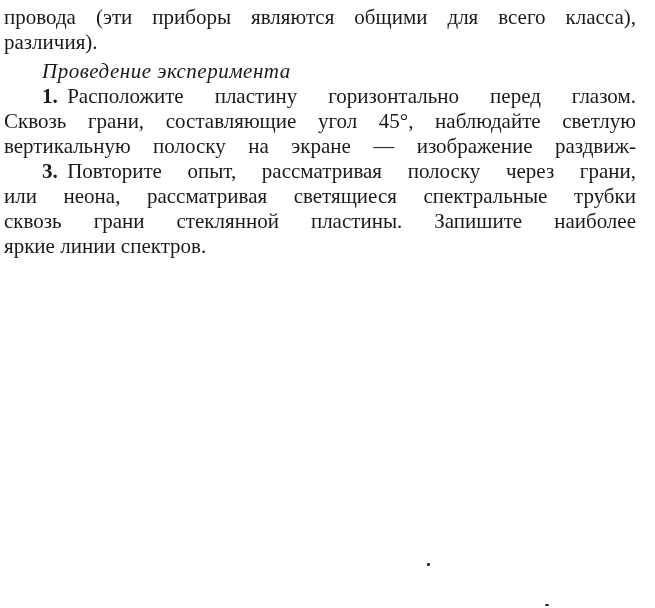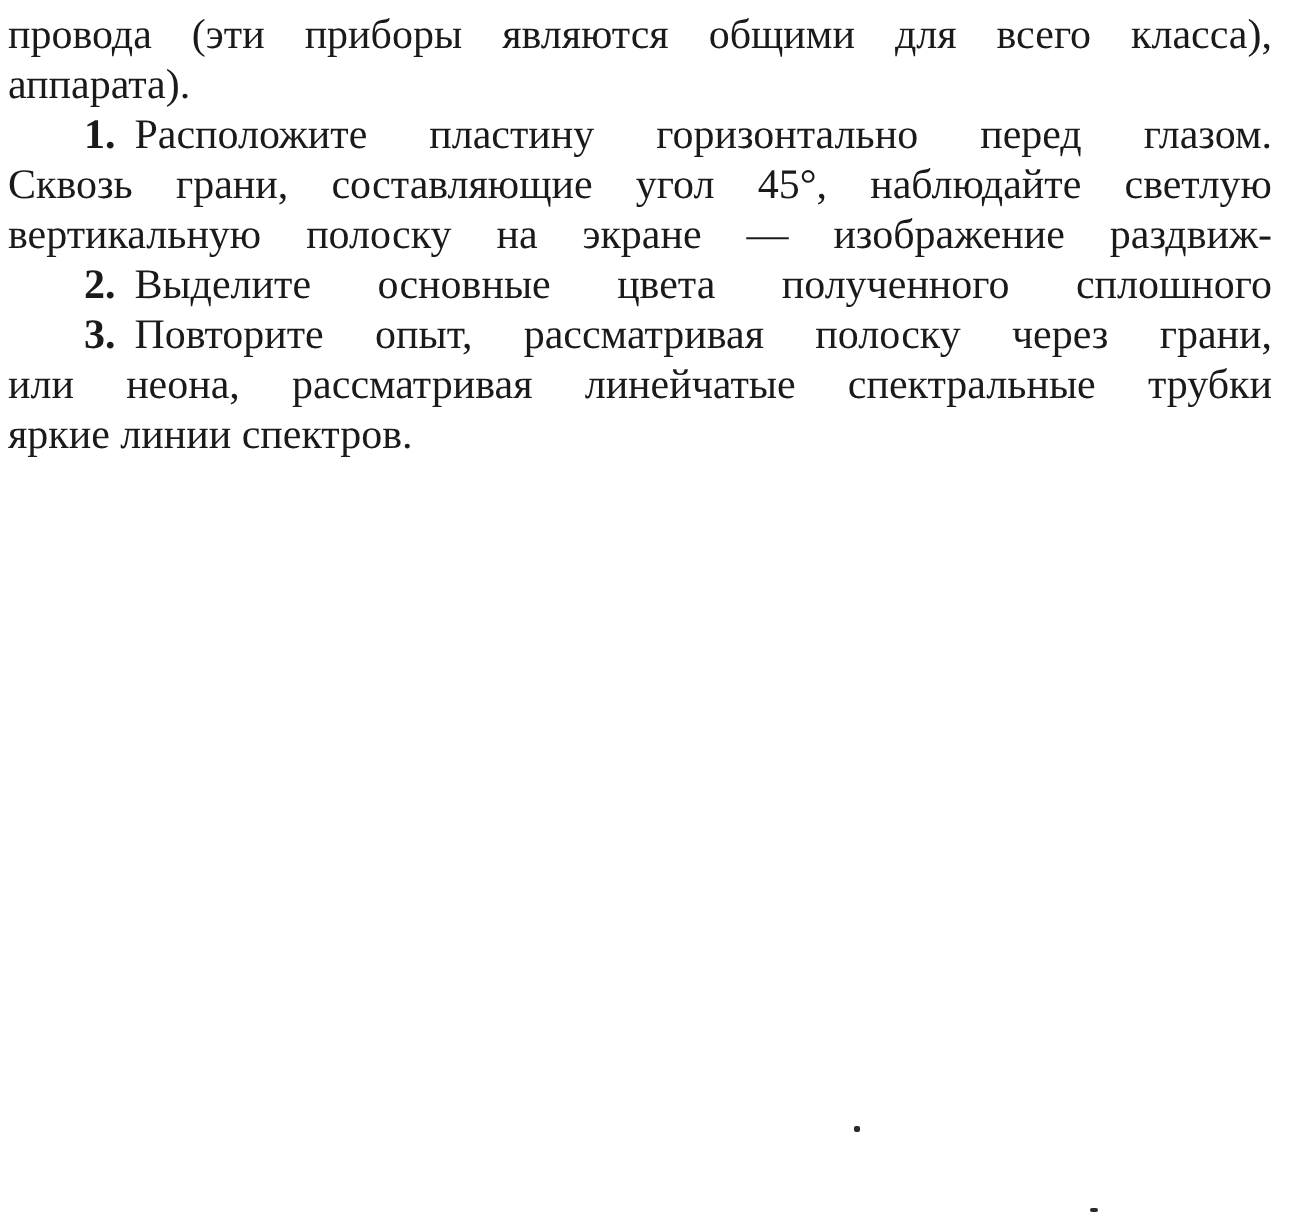--- a/index.html
+++ b/index.html
@@ -39,36 +39,35 @@
   }
   #speck-1 { left: 427px; top: 563px; width: 3px; height: 3px; }
   #speck-2 { left: 545px; top: 604px; width: 4px; height: 2px; }
 </style>
 </head>
 <body>
 
 <div class="page">
 
   <div class="line j">провода (эти приборы являются общими для всего класса),</div>
-  <div class="line">аппарата).</div>
+  <div class="line">различия).</div>
 
+  <div class="line indent heading">Проведение эксперимента</div>
 
   <div class="line j indent">
     <span class="step-num">1.</span><span>Расположите пластину горизонтально перед глазом.</span>
   </div>
   <div class="line j">Сквозь грани, составляющие угол 45°, наблюдайте светлую</div>
   <div class="line j">вертикальную полоску на экране — изображение раздвиж-</div>
 
-  <div class="line j indent">
-    <span class="step-num">2.</span><span>Выделите основные цвета полученного сплошного</span>
-  </div>
 
   <div class="line j indent">
     <span class="step-num">3.</span><span>Повторите опыт, рассматривая полоску через грани,</span>
   </div>
 
-  <div class="line j">или неона, рассматривая линейчатые спектральные трубки</div>
+  <div class="line j">или неона, рассматривая светящиеся спектральные трубки</div>
+  <div class="line j">сквозь грани стеклянной пластины. Запишите наиболее</div>
   <div class="line">яркие линии спектров.</div>
 
   <div class="speck" id="speck-1"></div>
   <div class="speck" id="speck-2"></div>
 
 </div>
 
 </body></html>

